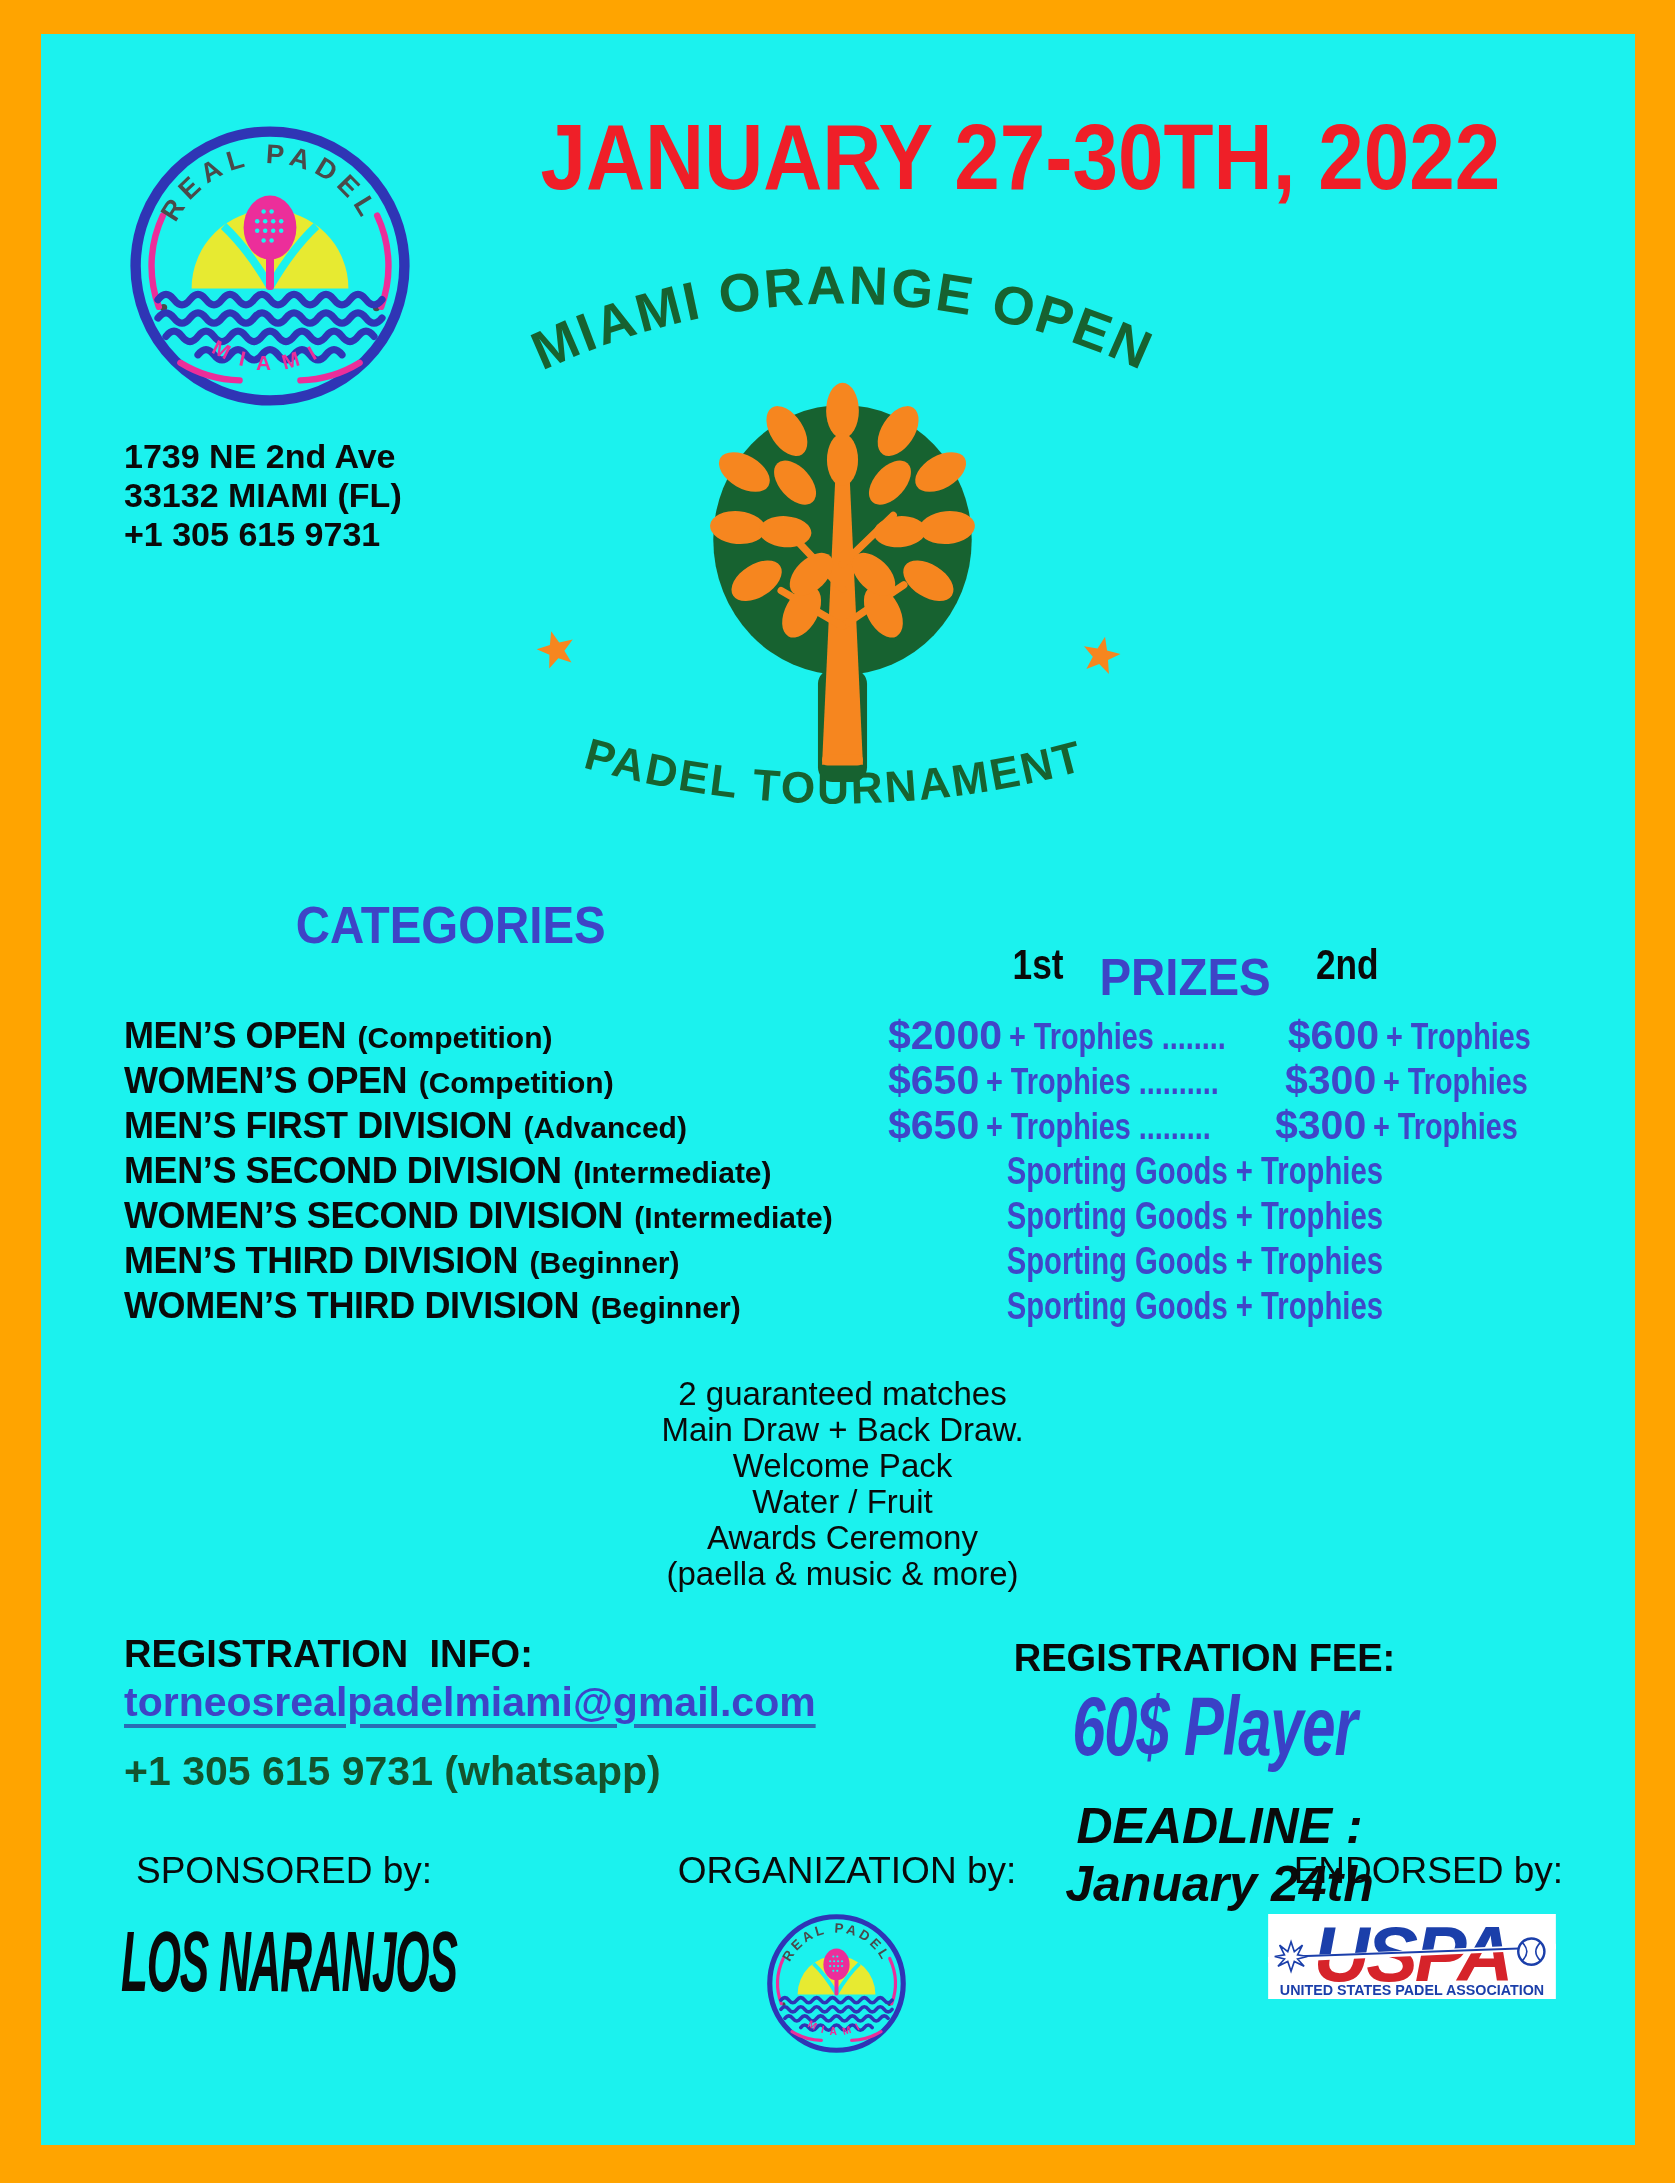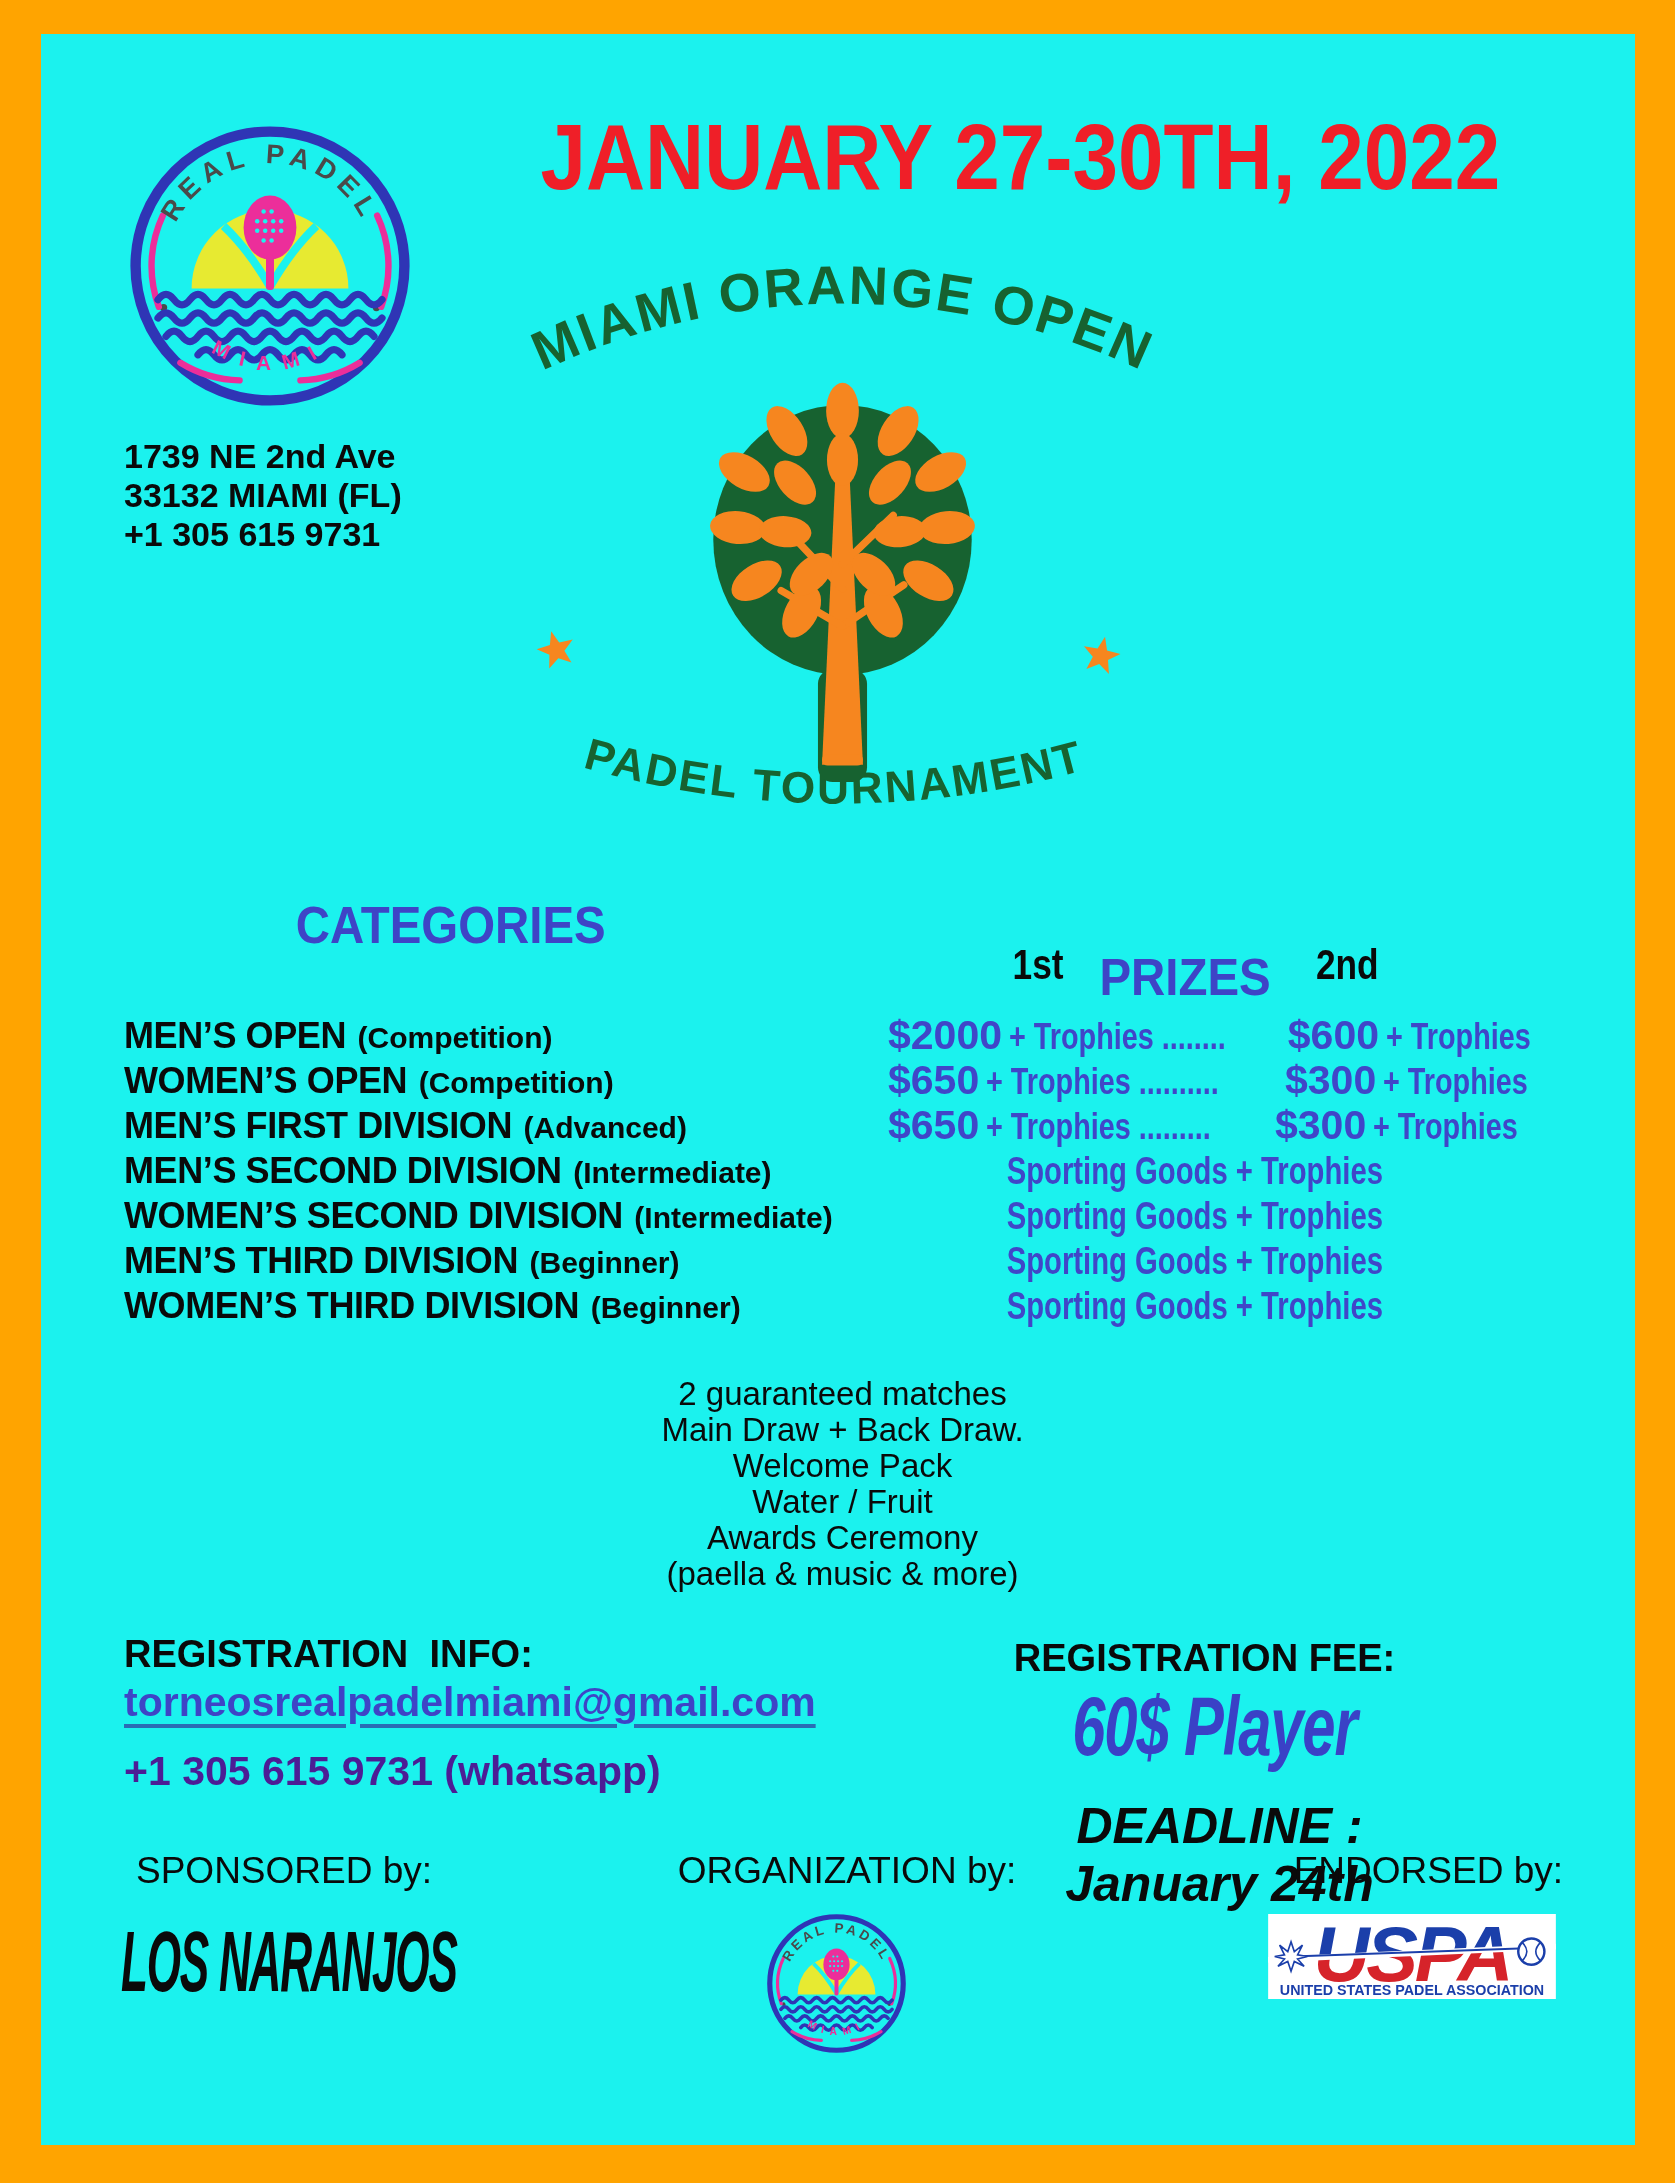--- a/index.html
+++ b/index.html
@@ -40,21 +40,21 @@
   .goodsrow .cond{font-size:39px;font-weight:700;transform:scaleX(0.75);}
 
   
   .includes{left:507px;top:1376px;width:671px;text-align:center;color:#0a0a0a;
             font-size:33px;font-weight:400;line-height:36px;}
 
   
   .reg-label{left:124px;top:1633px;font-size:38px;font-weight:700;color:#0a0a0a;white-space:pre-wrap;}
   .reg-email{left:124px;top:1679px;font-size:41px;font-weight:700;color:#3E44C6;
              text-decoration:underline;text-decoration-color:#2a6cb4;text-underline-offset:8.2px;text-decoration-thickness:4.1px;}
-  .reg-phone{left:124px;top:1748px;font-size:41px;font-weight:700;color:#4c1d95;}
+  .reg-phone{left:124px;top:1748px;font-size:41px;font-weight:700;color:#14532d;}
   .fee-label{left:959px;top:1637px;width:491px;text-align:center;font-size:38px;font-weight:700;color:#0a0a0a;}
   .fee-value{left:969px;top:1679px;width:491px;text-align:center;color:#3A41C6;}
   .fee-value .cond{font-size:83px;font-weight:700;font-style:italic;letter-spacing:-1.6px;transform:scaleX(0.72);}
   .deadline{left:974px;top:1797px;width:491px;text-align:center;font-size:50px;font-style:italic;font-weight:700;color:#0a0a0a;}
 
   
   .flabel{top:1851px;font-size:37px;font-weight:500;color:#0a0a0a;line-height:1.1;}
   .sponsored{left:124px;margin-left:12px;}
   .organization{left:671px;width:352px;text-align:center;}
   .endorsed{left:1285px;width:278px;text-align:right;}

